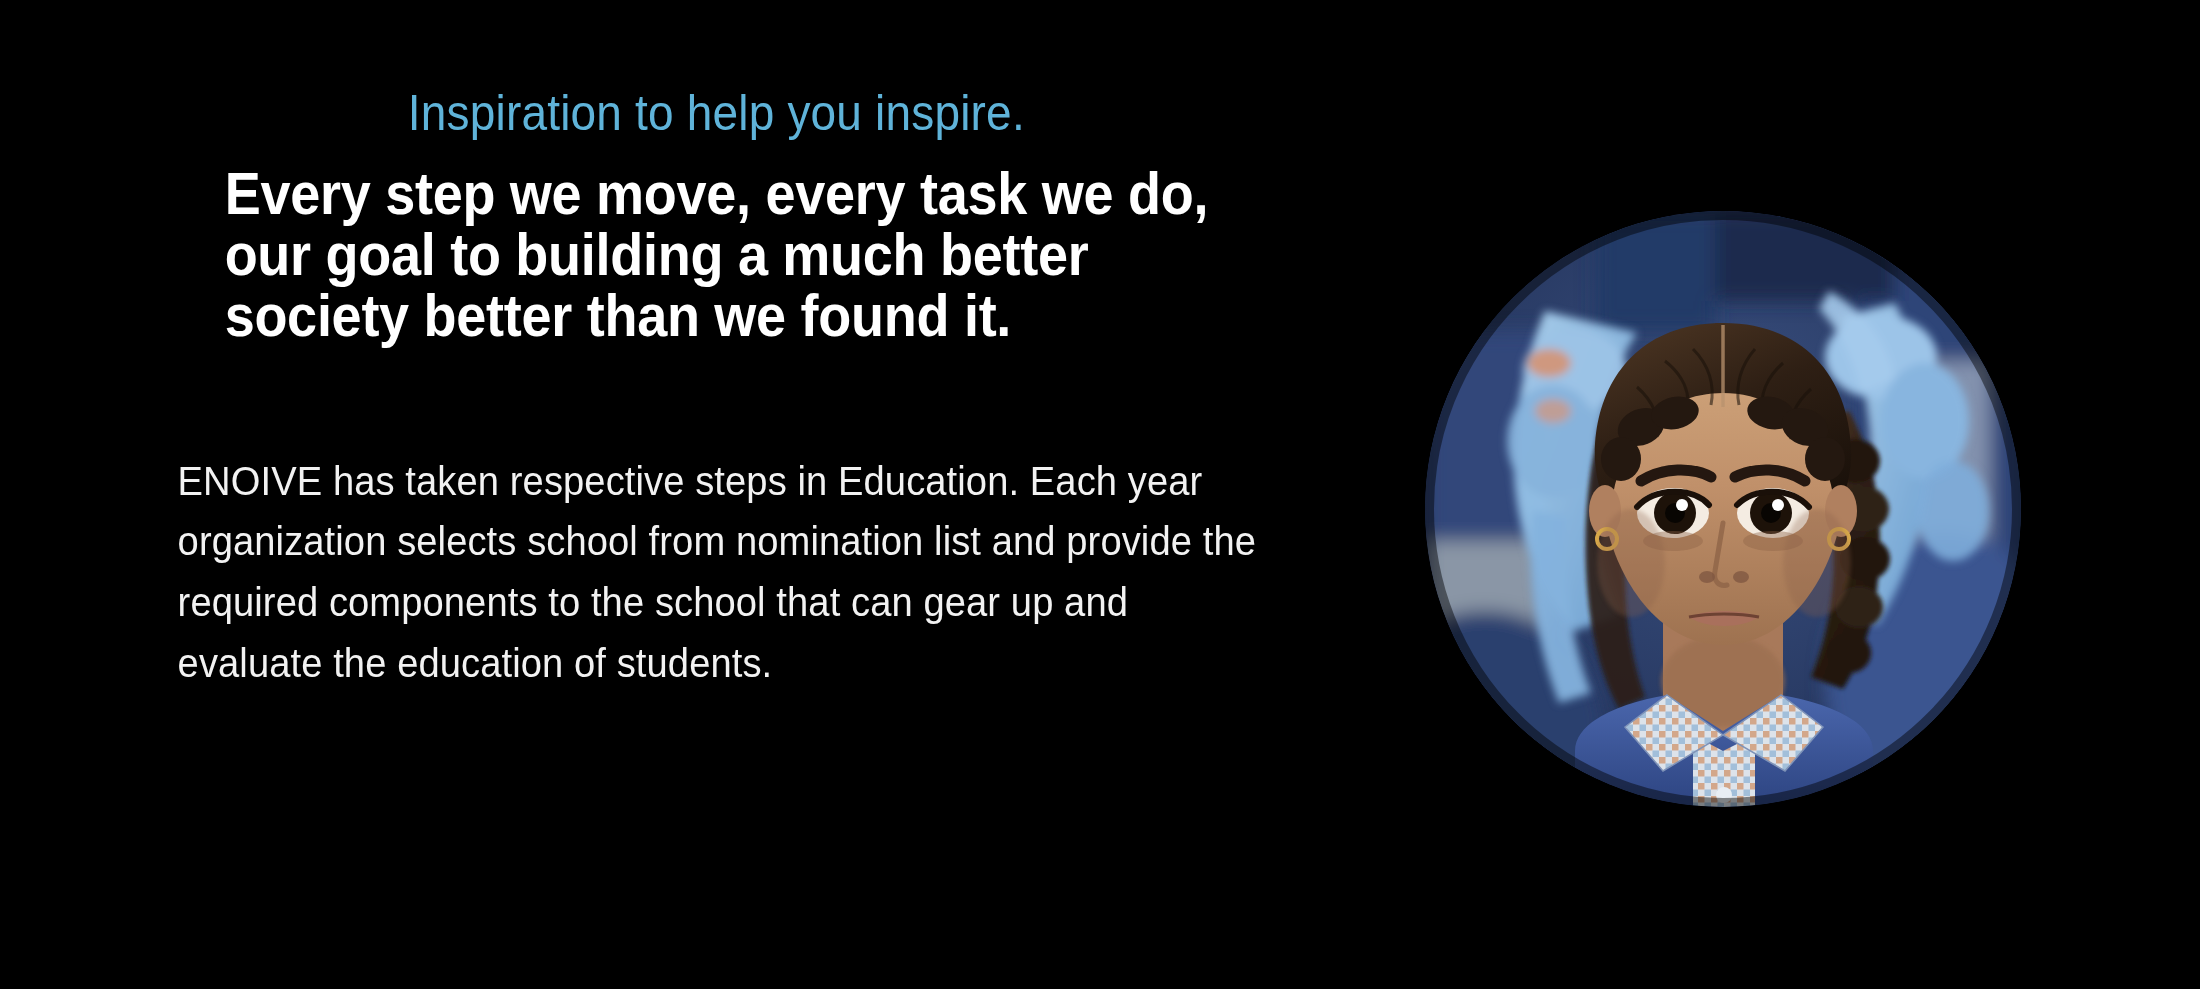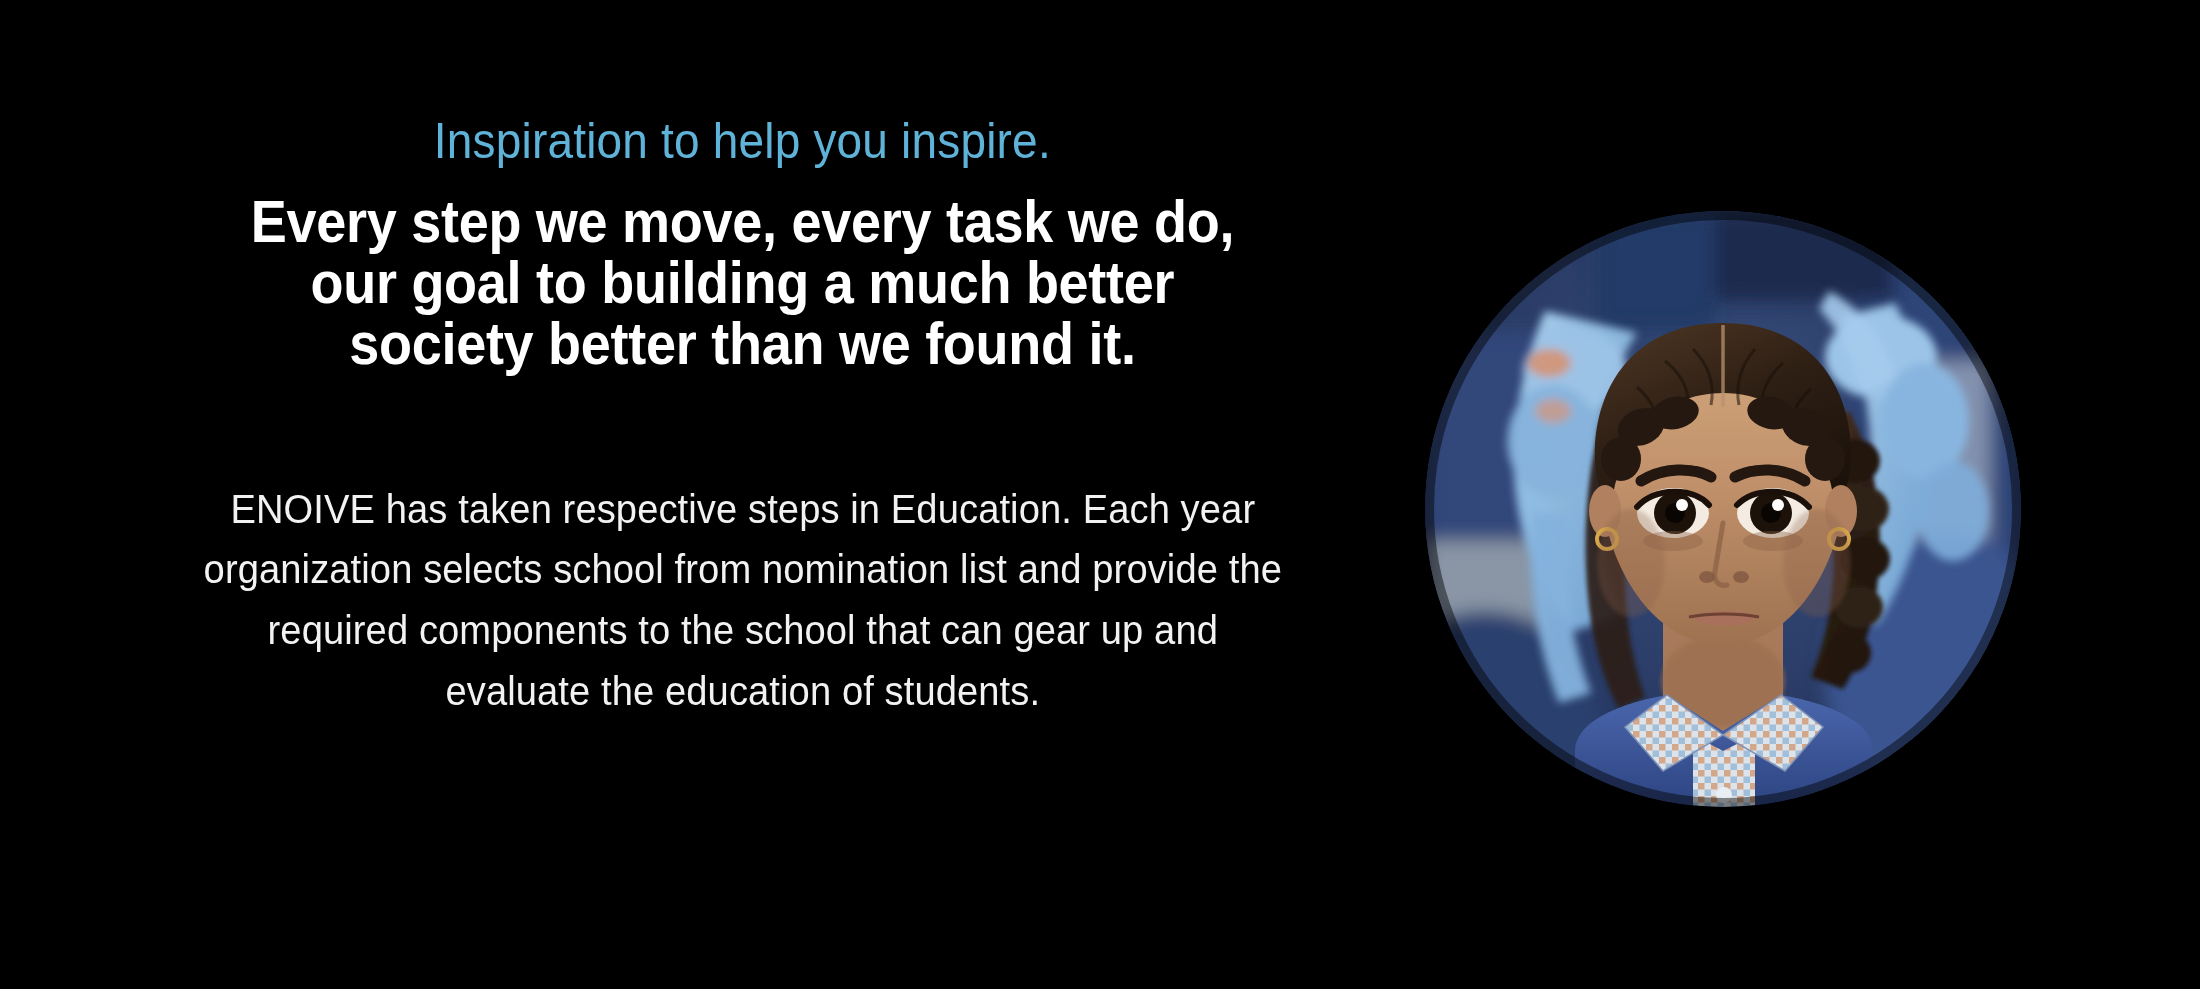--- a/index.html
+++ b/index.html
@@ -14,30 +14,30 @@
   .hero {
     position: relative;
     width: 2200px;
     height: 989px;
     background: #000000;
   }
 
   
   .text-col {
     position: absolute;
-    left: 70px;
+    left: 44px;
     top: 0;
     width: 1345px;
     height: 989px;
     display: flex;
     flex-direction: column;
     align-items: center;
     justify-content: flex-start;
-    padding-top: 114px;
-    text-align: center;
+    padding-top: 86px;
+    text-align: left;
   }
 
   .tagline {
     font-family: "Liberation Sans Narrow", "Liberation Sans", sans-serif;
     font-stretch: condensed;
     font-weight: 400;
     font-size: 50px;
     line-height: 1.1;
     color: #5FB3D9;
     letter-spacing: 0.2px;

